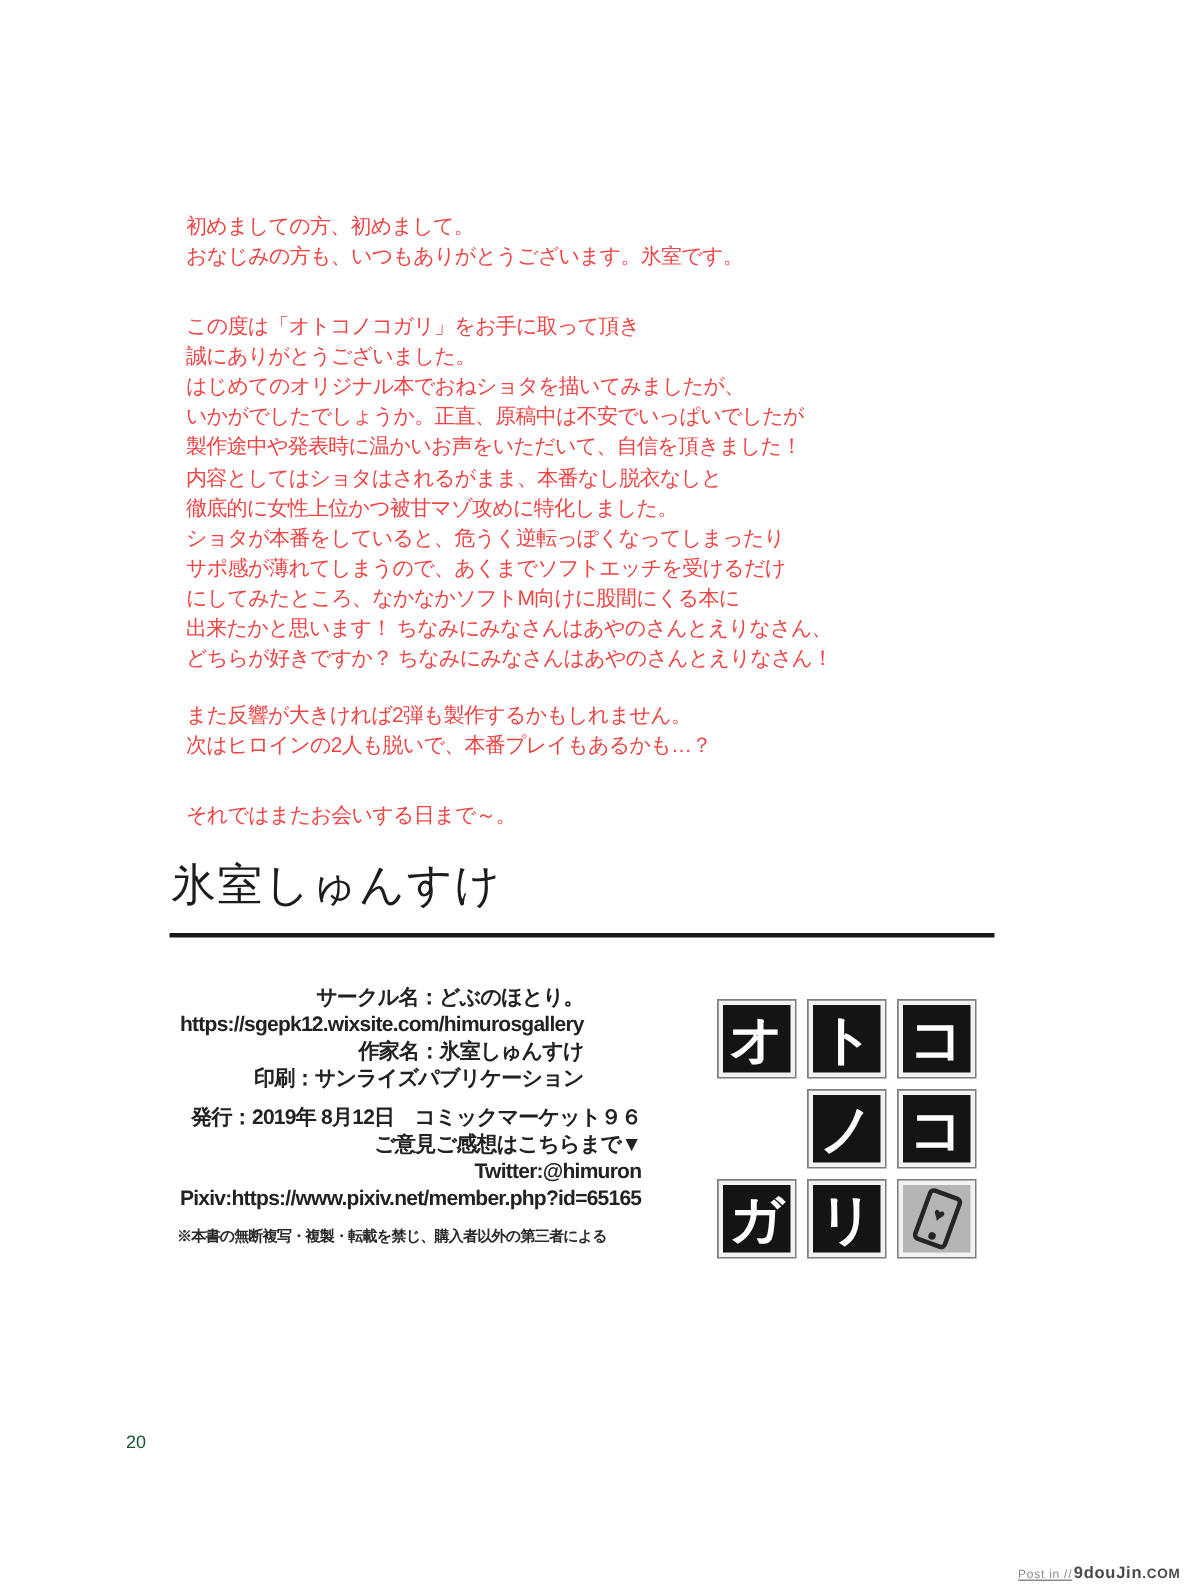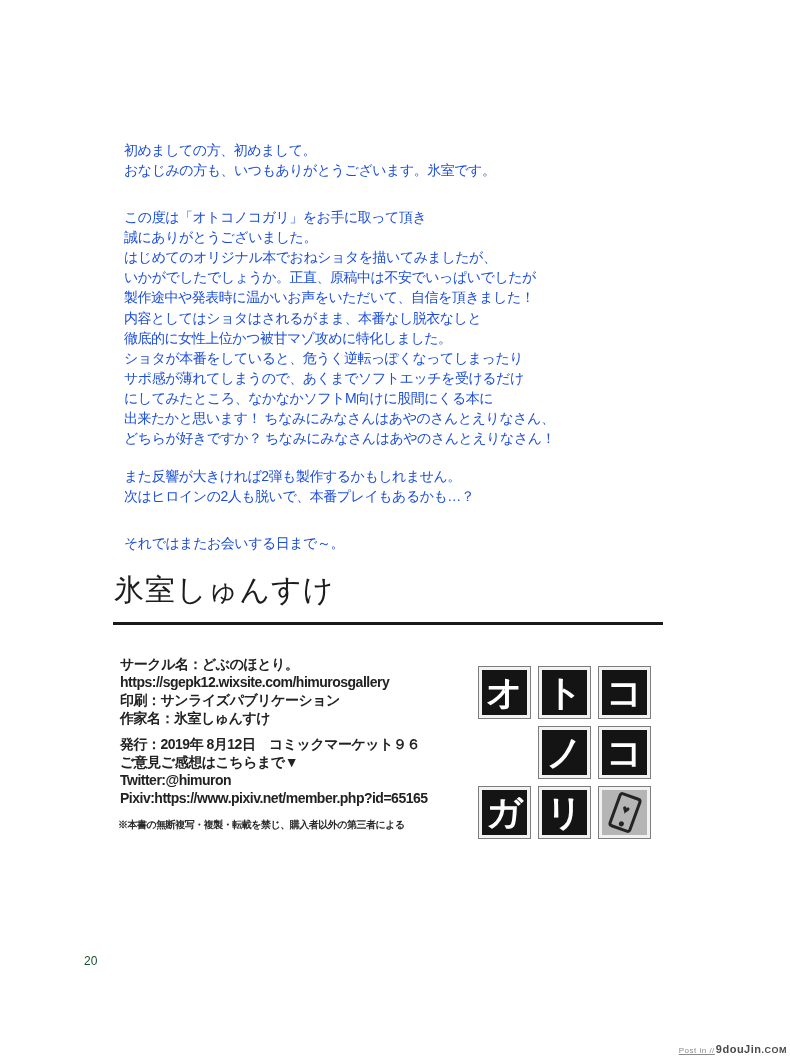--- a/index.html
+++ b/index.html
@@ -3,33 +3,33 @@
 <meta charset="utf-8">
 <style>
   html,body{margin:0;padding:0;background:#ffffff;}
   body{
     width:790px;height:1057px;position:relative;overflow:hidden;
     font-family:"Liberation Sans",sans-serif;color:#262626;
   }
   .abs{position:absolute;}
   .para{
     left:124px;font-size:14px;line-height:20px;letter-spacing:-0.5px;
-    color:#1d4ed8;white-space:nowrap;font-weight:500;
+    color:#ef4444;white-space:nowrap;font-weight:500;
   }
   .para .line{height:20px;}
   .signature{
     left:114px;top:570px;font-size:30px;letter-spacing:1px;color:#1c1c1c;
     font-weight:500;white-space:nowrap;
   }
   .divider{left:113px;top:622px;width:550px;height:3px;background:#1a1a1a;}
   .colophon{
     left:120px;font-size:14px;line-height:18px;letter-spacing:-0.5px;
     color:#222;white-space:nowrap;font-weight:600;
   }
-  .colophon .line{height:18px;}
+  .colophon .line{height:18px;text-align:right;}
   .disclaimer{
     left:118px;top:816px;font-size:10px;line-height:18px;letter-spacing:-0.5px;
     color:#2a2a2a;white-space:nowrap;font-weight:600;
   }
   .pagenum{left:84px;top:954px;font-size:12px;color:#14532d;}
   
   .logo{
     left:479px;top:667px;width:171px;height:171px;
     display:grid;grid-template-columns:repeat(3,51px);grid-template-rows:repeat(3,51px);
     gap:9px;
@@ -96,22 +96,22 @@
   <div class="line">それではまたお会いする日まで～。</div>
 </div>
 
 <div class="abs signature">氷室しゅんすけ</div>
 
 <div class="abs divider"></div>
 
 <div class="abs colophon" style="top:655px">
   <div class="line">サークル名：どぶのほとり。</div>
   <div class="line">https://sgepk12.wixsite.com/himurosgallery</div>
+  <div class="line">作家名：氷室しゅんすけ</div>
   <div class="line">印刷：サンライズパブリケーション</div>
-  <div class="line">作家名：氷室しゅんすけ</div>
 </div>
 
 <div class="abs colophon" style="top:735px">
   <div class="line">発行：2019年 8月12日　コミックマーケット９６</div>
   <div class="line">ご意見ご感想はこちらまで▼</div>
   <div class="line">Twitter:@himuron</div>
   <div class="line">Pixiv:https://www.pixiv.net/member.php?id=65165</div>
 </div>
 
 <div class="abs disclaimer">

